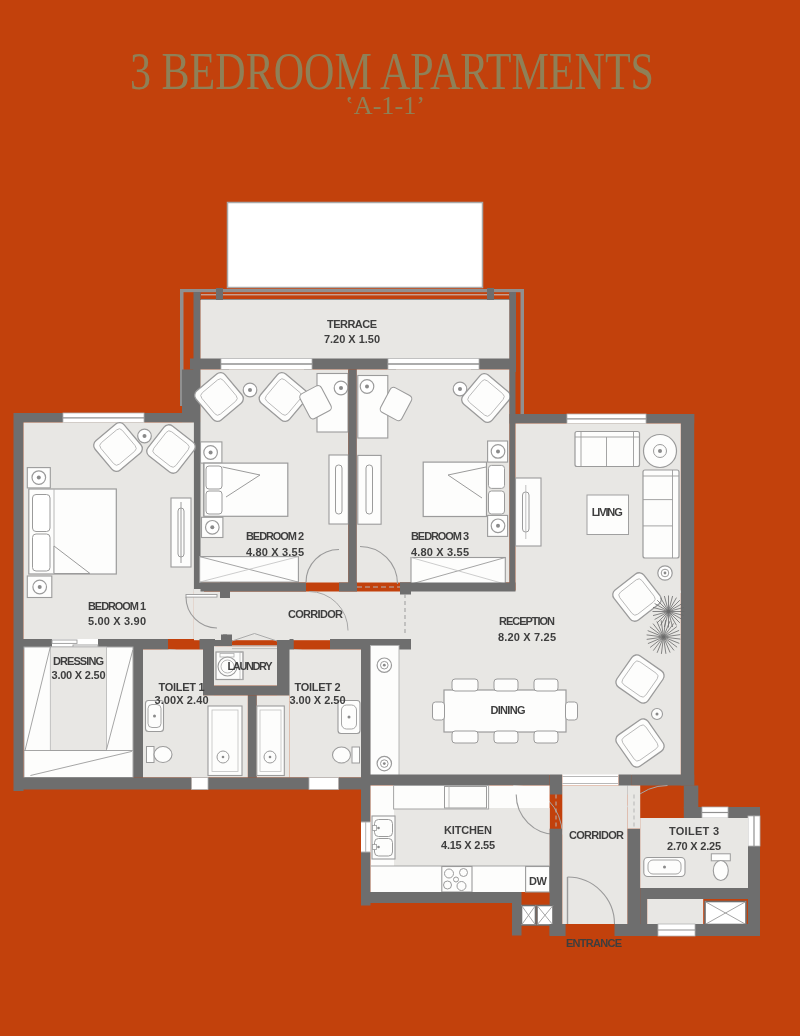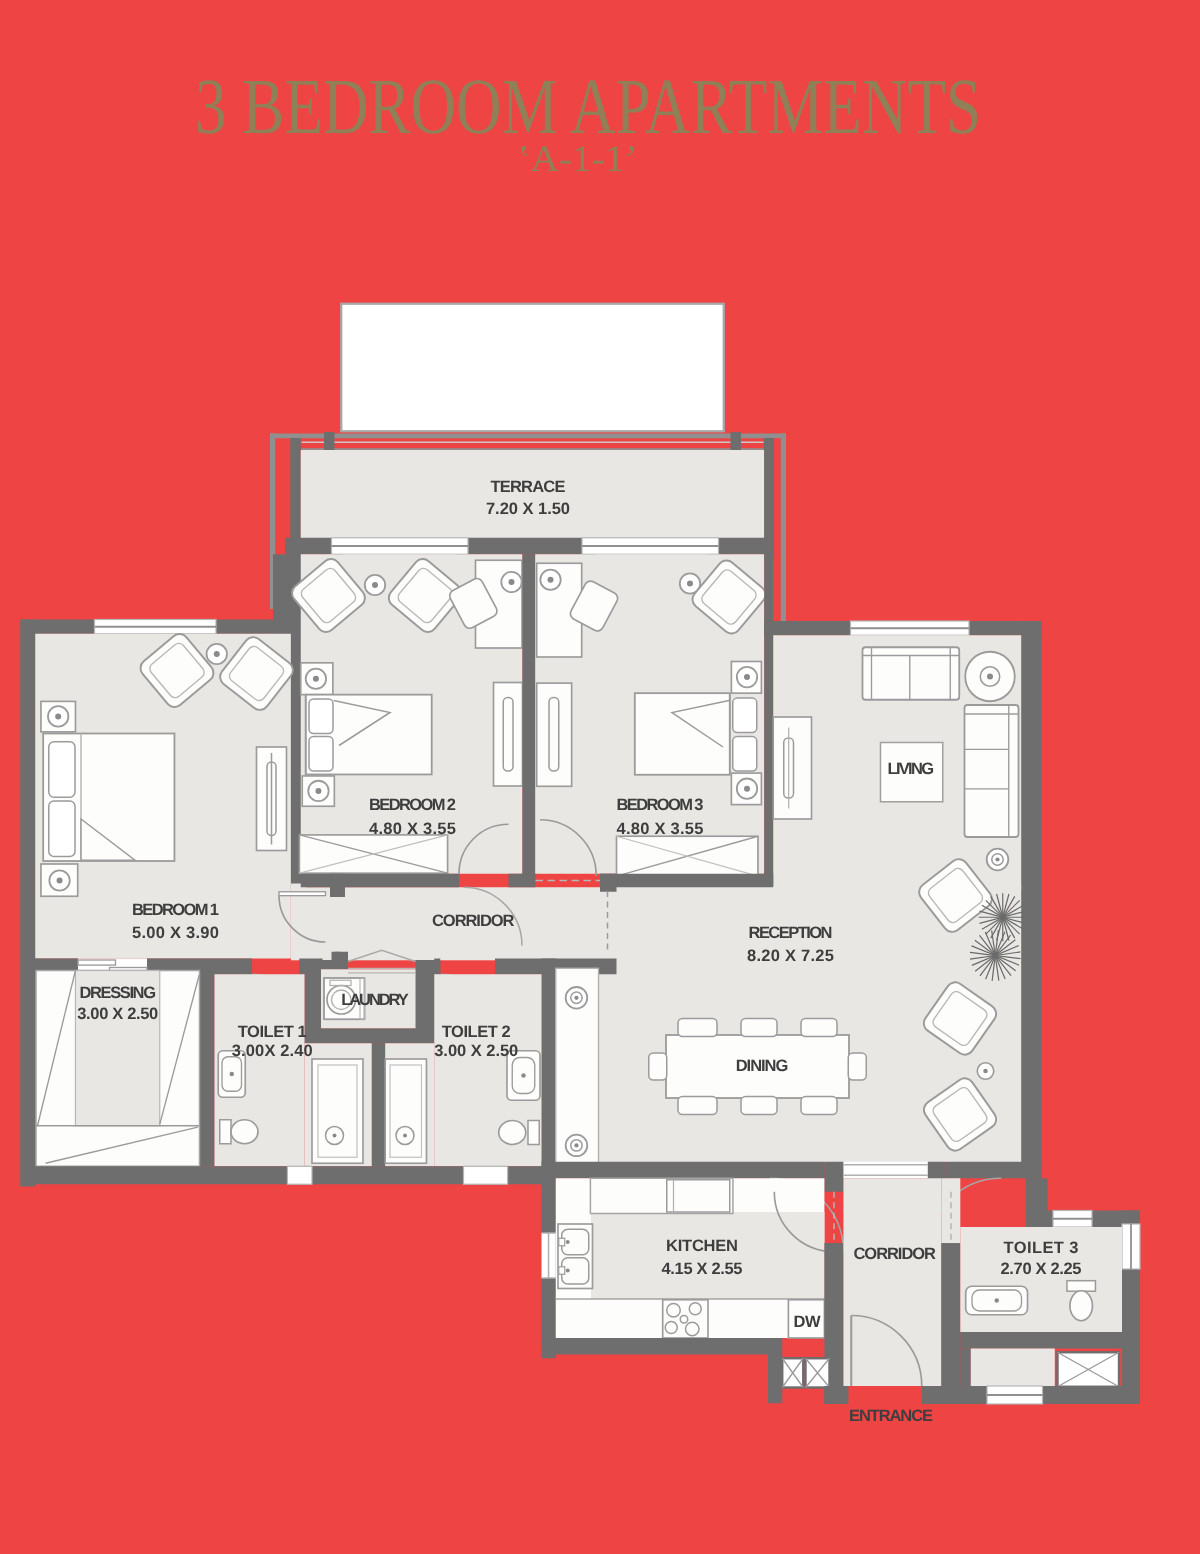--- a/index.html
+++ b/index.html
@@ -1,16 +1,16 @@
 <!DOCTYPE html>
 <html><head>
 <meta charset="utf-8">
 <style>
   html,body{margin:0;padding:0;background:#ffffff;}
-  .wrap{width:800px;height:1036px;position:relative;background:#ef4444;overflow:hidden;}
+  .wrap{width:800px;height:1036px;position:relative;background:#c2410c;overflow:hidden;}
   svg{display:block;}
   text{font-family:"Liberation Sans",sans-serif;}
   .rm{font-weight:700;font-size:11px;fill:#3e3e3e;}
   .ttl{font-family:"Liberation Serif",serif;fill:#8f8057;}
 </style>
 </head>
 <body>
 <div class="wrap">
 <svg width="800" height="1036" viewBox="0 0 800 1036" xmlns="http://www.w3.org/2000/svg">
 <defs>

